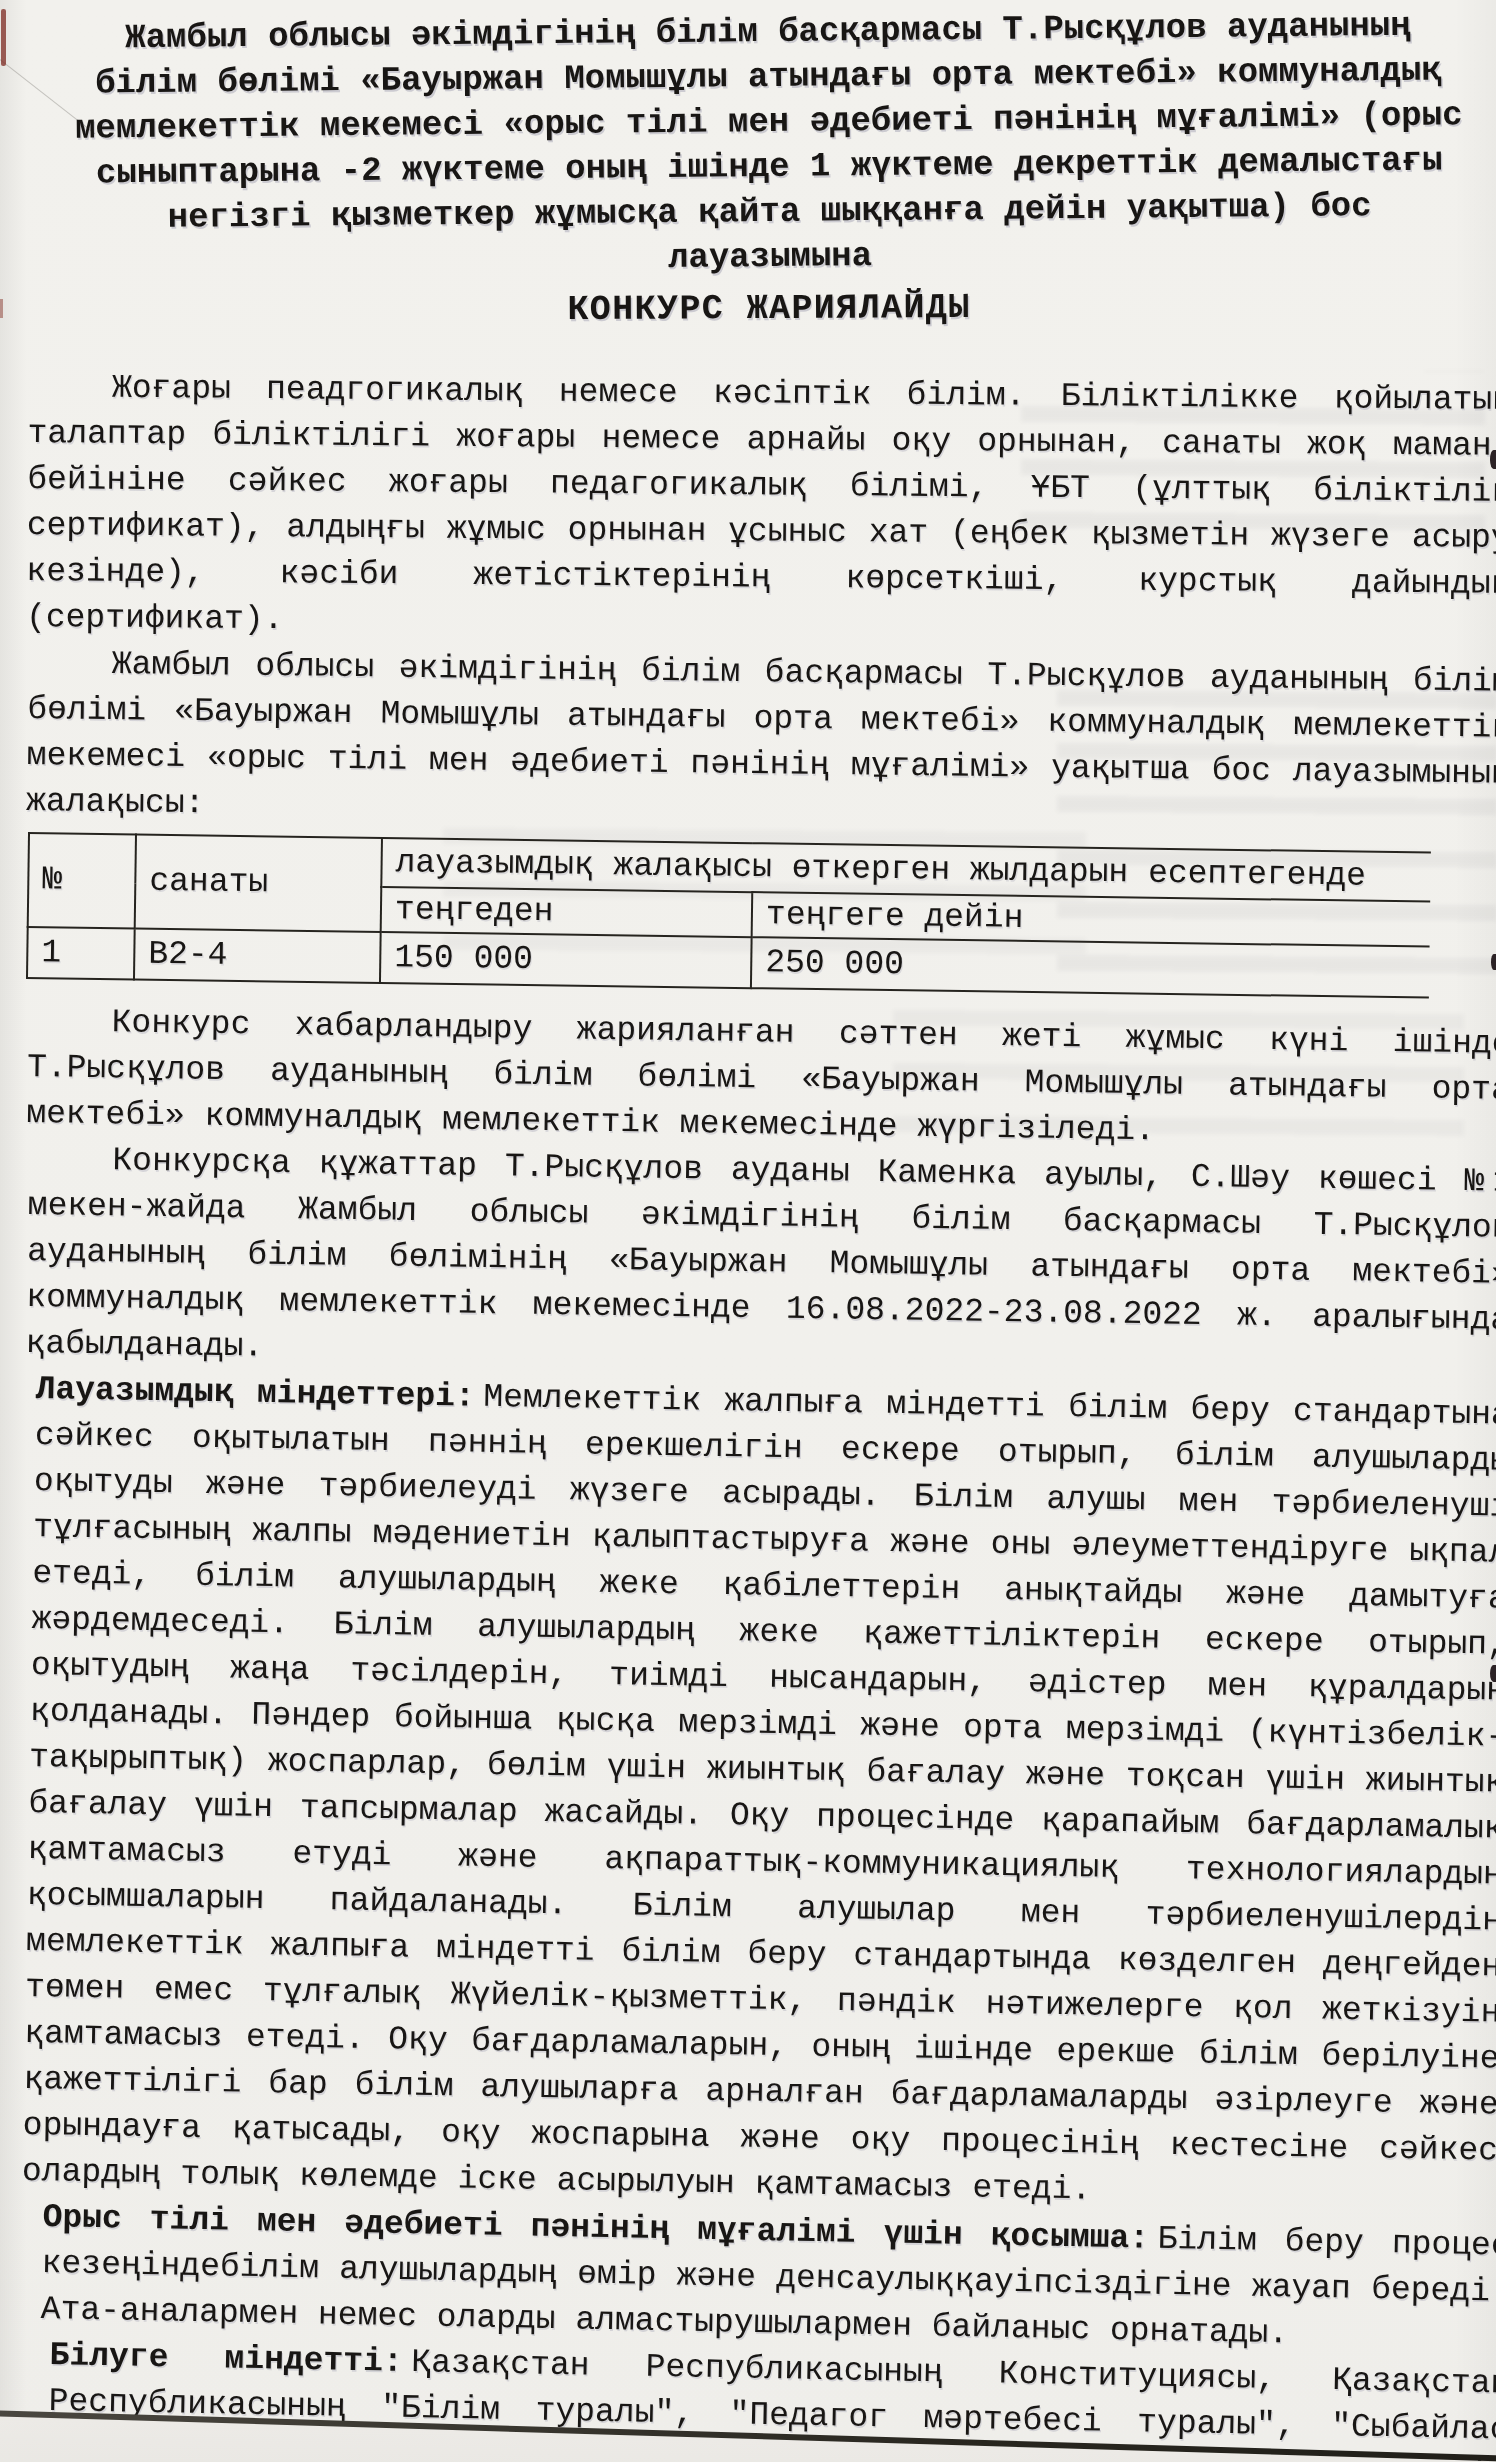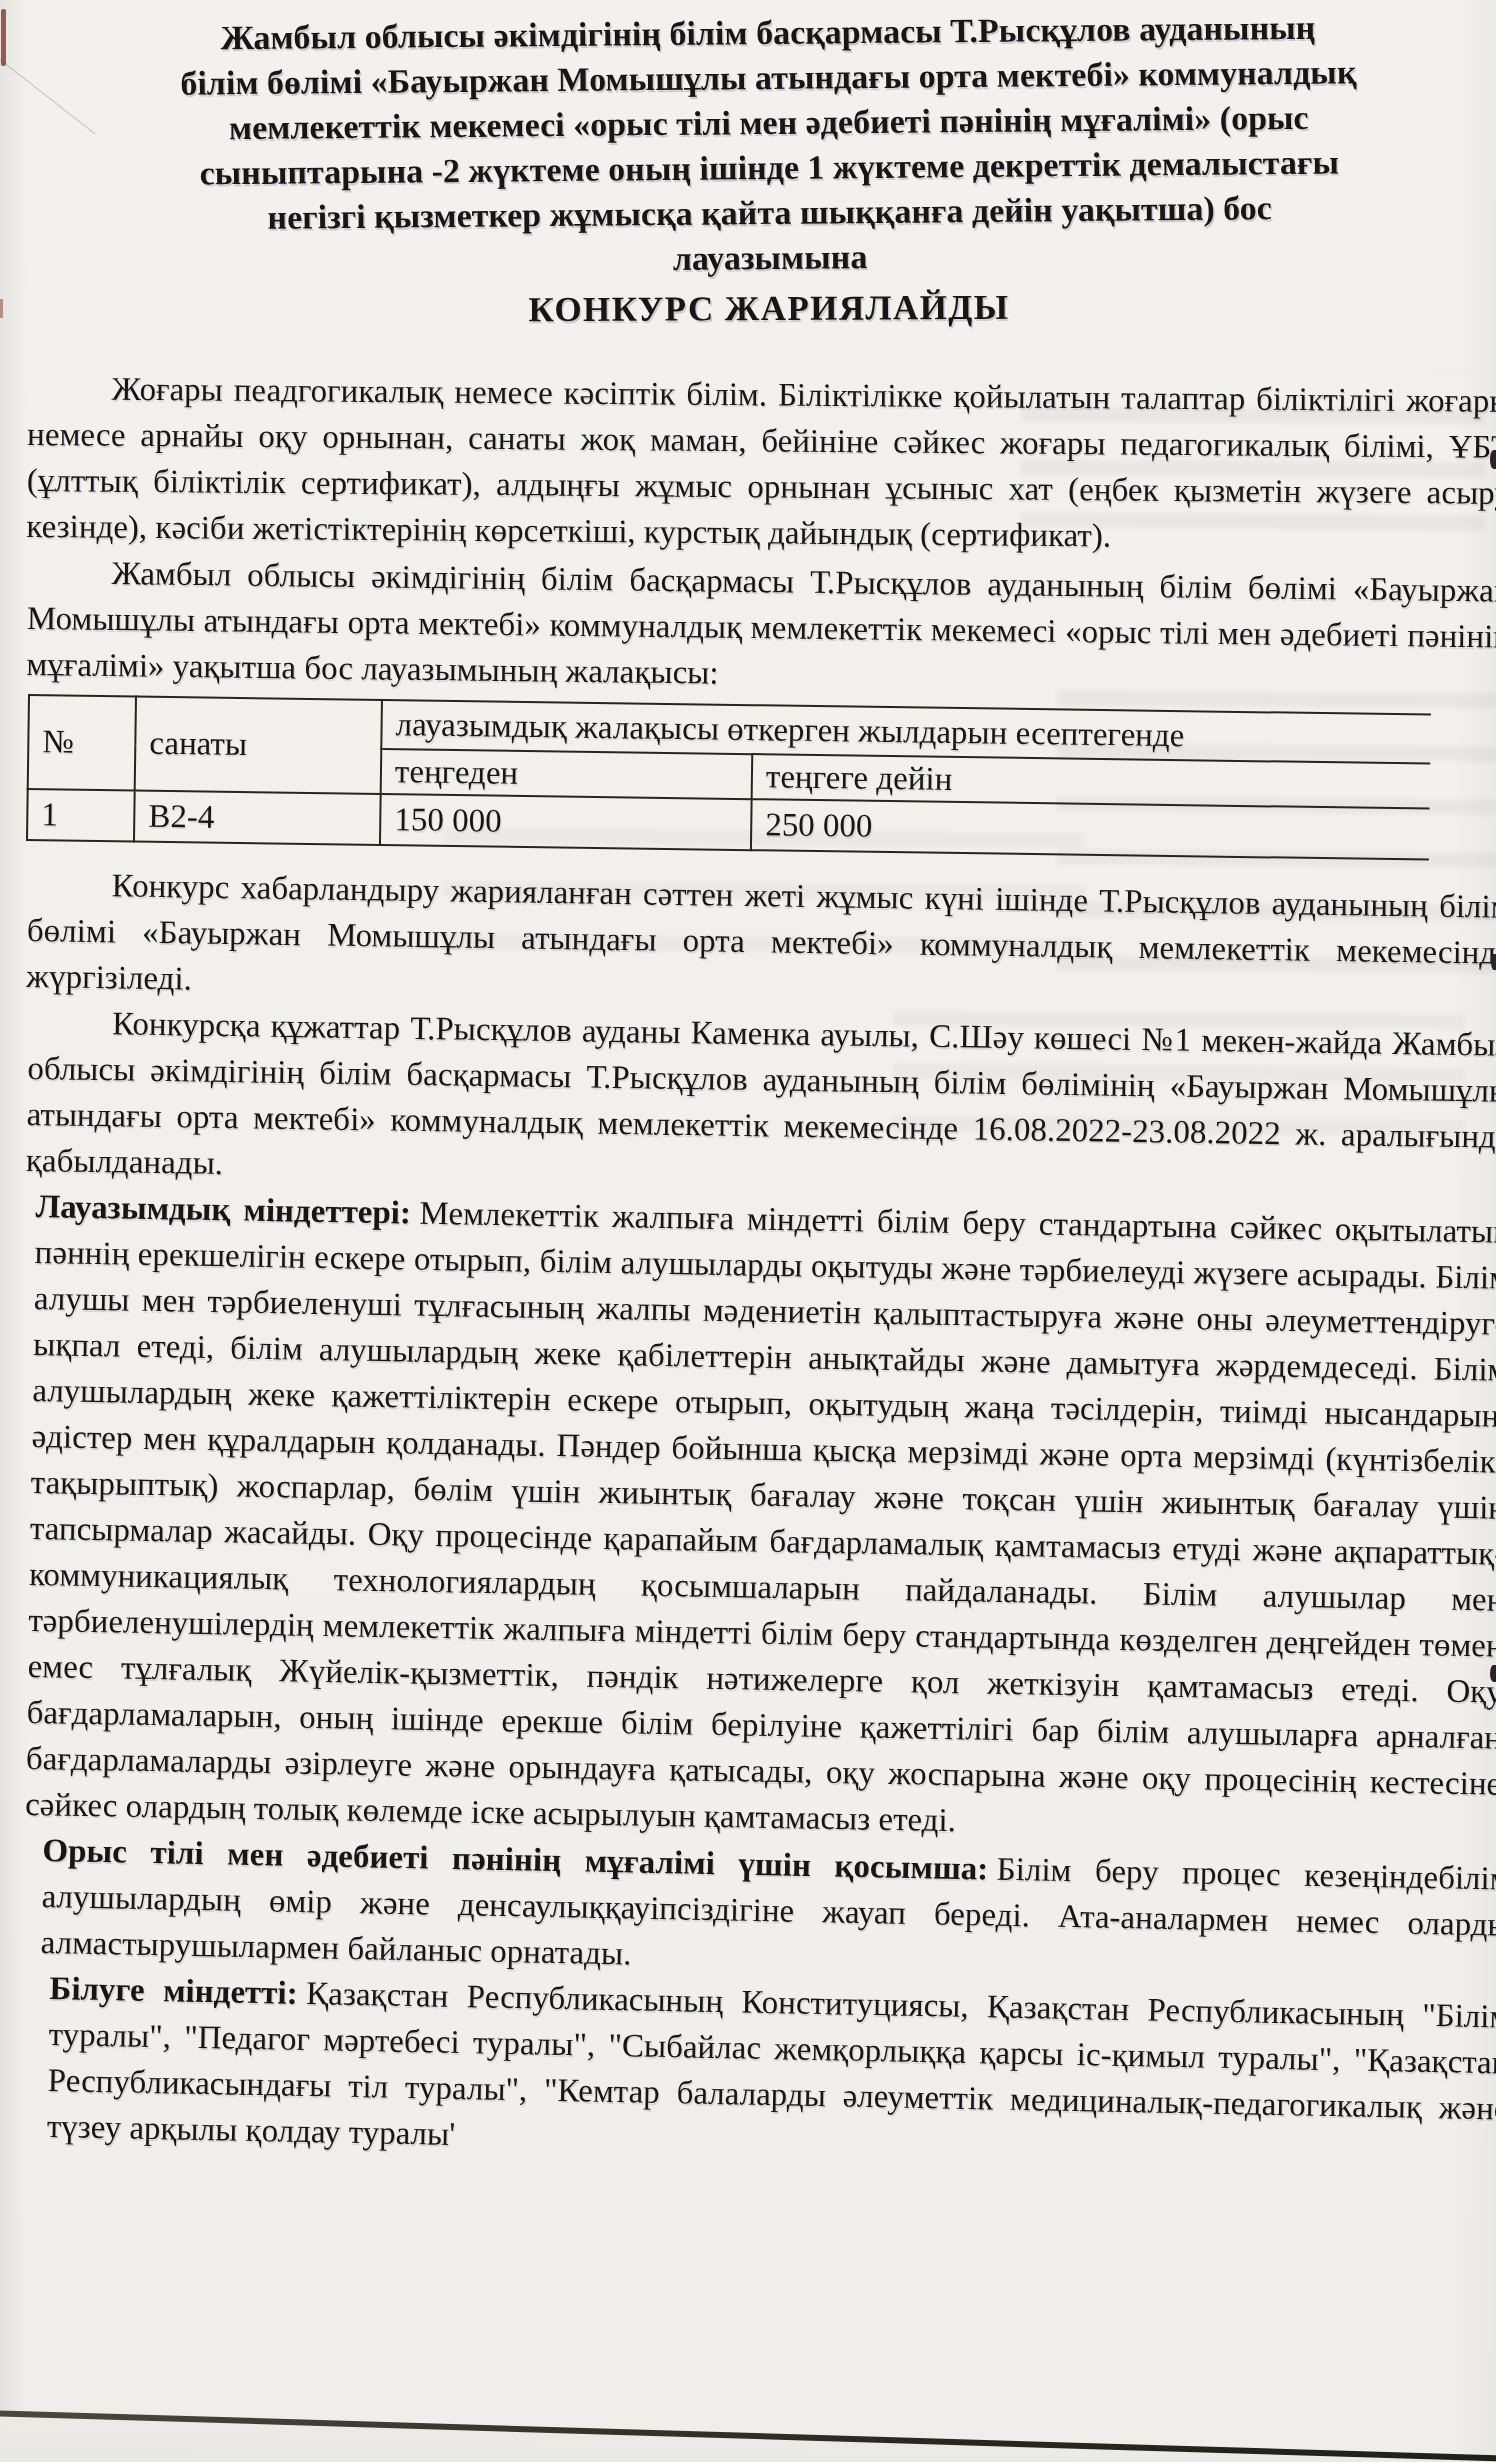--- a/index.html
+++ b/index.html
@@ -2,21 +2,21 @@
 <html style="font-size:11.4px"><head>
 <meta charset="utf-8">
 <style>
   html,body{margin:0;padding:0;background:#8a8a88;}
   .page{
     position:relative;width:1497px;height:2462px;overflow:hidden;
     background:
       linear-gradient(90deg, rgba(0,0,0,0.055) 0, rgba(0,0,0,0) 27px),
       linear-gradient(270deg, rgba(0,0,0,0.03) 0, rgba(0,0,0,0) 43px),
       linear-gradient(180deg,#f2f1ed 0,#f1f0ec 55%,#efeeea 100%);
-    font-family:Liberation Serif, serif;
+    font-family:Liberation Mono, monospace;
     color:#181614;
   }
   .content{position:absolute;left:27px;top:10px;width:1484px;}
   .heading{font-weight:bold;font-size:34px;line-height:45px;text-align:center;
     transform:rotate(-0.55deg);text-shadow:1.4px 2.1px 0 rgba(70,70,110,0.22);}
   .heading div{white-space:nowrap;}
   .doc-title{font-weight:bold;font-size:35px;line-height:46px;text-align:center;margin-top:5.7px;
     letter-spacing:1.4px;transform:rotate(-0.3deg);text-shadow:1.4px 2.1px 0 rgba(70,70,110,0.22);}
   p{margin:0;text-align:justify;font-size:33px;line-height:46px;
     text-shadow:1.1px 1.8px 0 rgba(80,80,120,0.17);}

